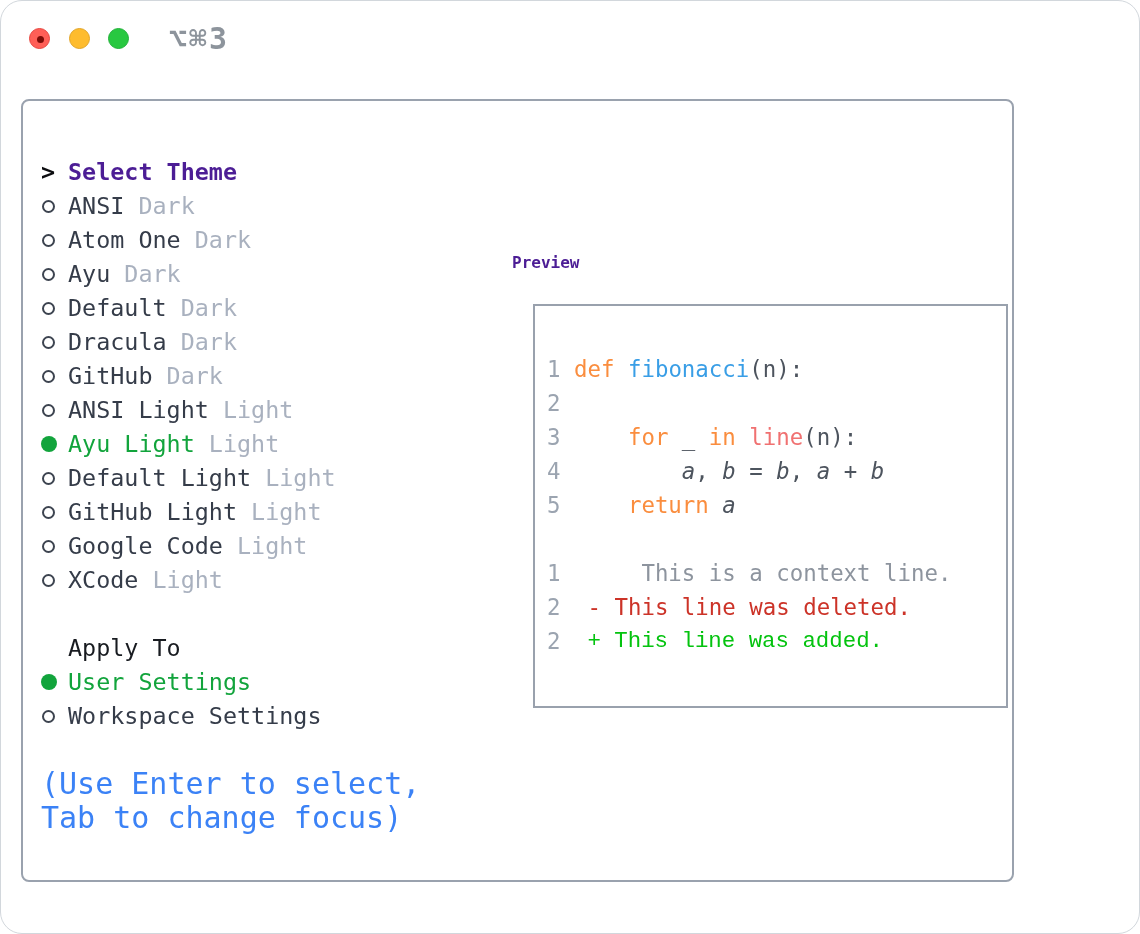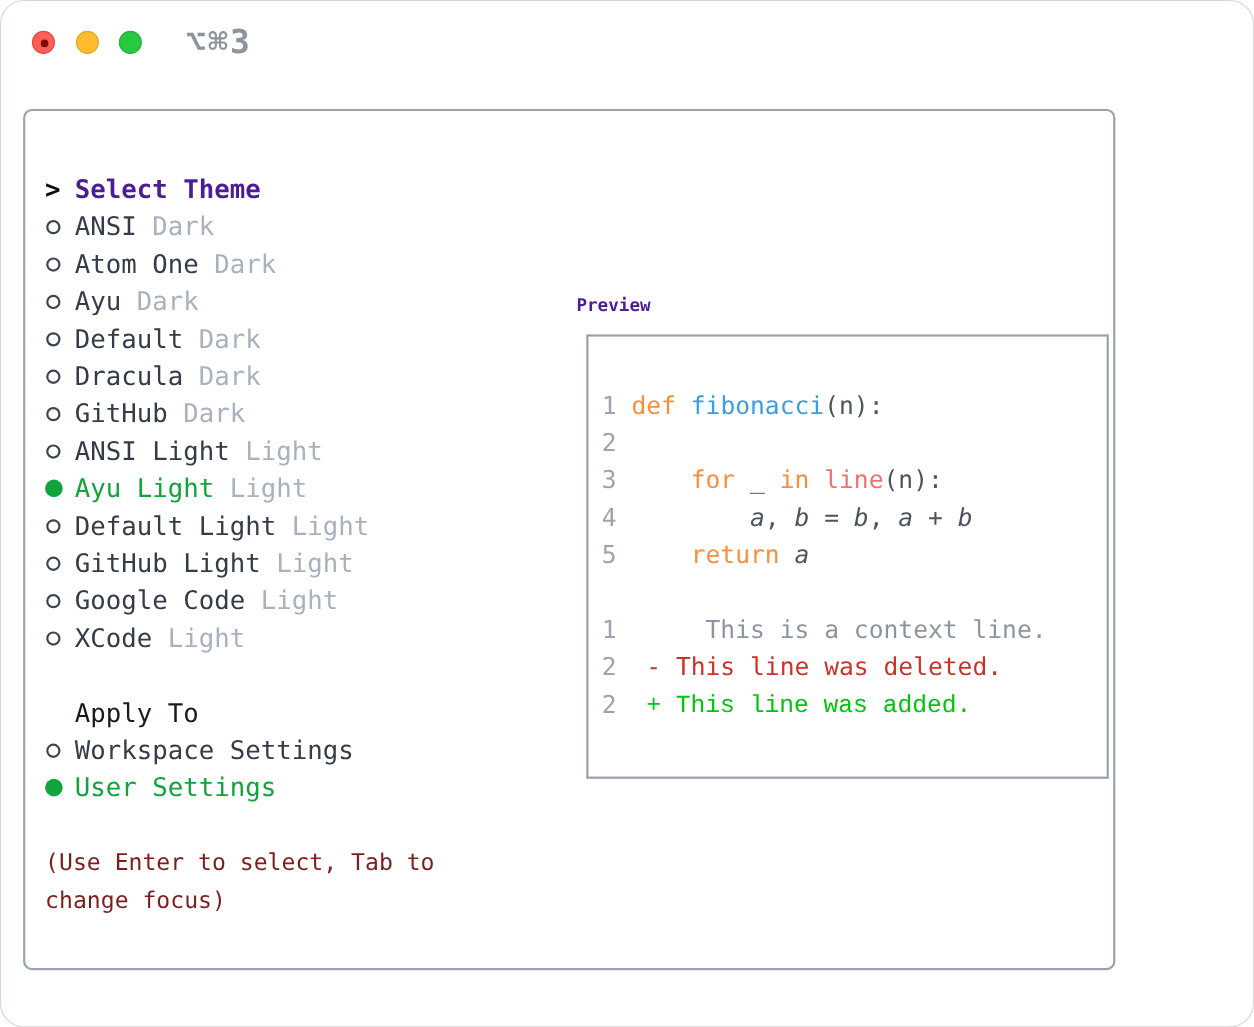--- a/index.html
+++ b/index.html
@@ -44,25 +44,25 @@
   .radio{display:inline-block;width:13px;height:13px;border-radius:50%;border:2px solid #3d4450;margin-left:1px;}
   .radio.on{width:16px;height:16px;border:none;background:var(--accent-green);margin-left:0;}
   .prompt{color:#0c0d10;font-weight:700;}
   .hdr{color:#4c1d95;font-weight:700;}
   .item-name{color:#353c49;text-align:right;}
   .item-variant{color:#a9b1bf;}
   .selected .item-name{color:var(--accent-green);}
   .subhdr{color:#181b20;}
   .spacer{height:34px;}
   .hint{
-    width:412px;color:#7f1d1d;font-size:21px;line-height:34px;margin-top:34px;
+    width:412px;color:#3b82f6;font-size:30px;line-height:34px;margin-top:34px;
     white-space:normal;
   }
   
-  .preview-header-row{position:absolute;left:501px;top:152px;height:34px;display:flex;align-items:flex-end;}
+  .preview-header-row{position:absolute;left:489px;top:152px;height:34px;display:flex;align-items:flex-start;}
   .preview-box{
     position:absolute;left:510px;top:203px;width:475px;height:404px;
     border:2px solid #99a1ad;background:#ffffff;
     padding:46px 10px 0 12px;
   }
   .pline{display:flex;height:34px;font-size:22.4px;white-space:pre;align-items:center;}
   .gutter{display:inline-block;width:27px;flex:0 0 27px;color:#9ba4b0;}
   .tk-plain{color:#4d545e;}
   .tk-kw{color:var(--keyword-orange);}
   .tk-fn{color:var(--function-blue);}
@@ -112,22 +112,22 @@
         </div>
 
       <div class="spacer"></div>
 
       <div class="row">
         <span class="marker"></span>
         <span class="subhdr">Apply To</span>
       </div>
 
       <div id="apply-options">
+          <div class="row selected"><span class="marker"><span class="radio on"></span></span><span class="item-name">User Settings</span></div>
           <div class="row"><span class="marker"><span class="radio"></span></span><span class="item-name">Workspace Settings</span></div>
-          <div class="row selected"><span class="marker"><span class="radio on"></span></span><span class="item-name">User Settings</span></div>
         </div>
 
       <div class="hint">(Use Enter to select, Tab to change focus)</div>
     </div>
 
     <div class="preview-header-row">
       <span class="hdr">Preview</span>
     </div>
 
     <div class="preview-box">

